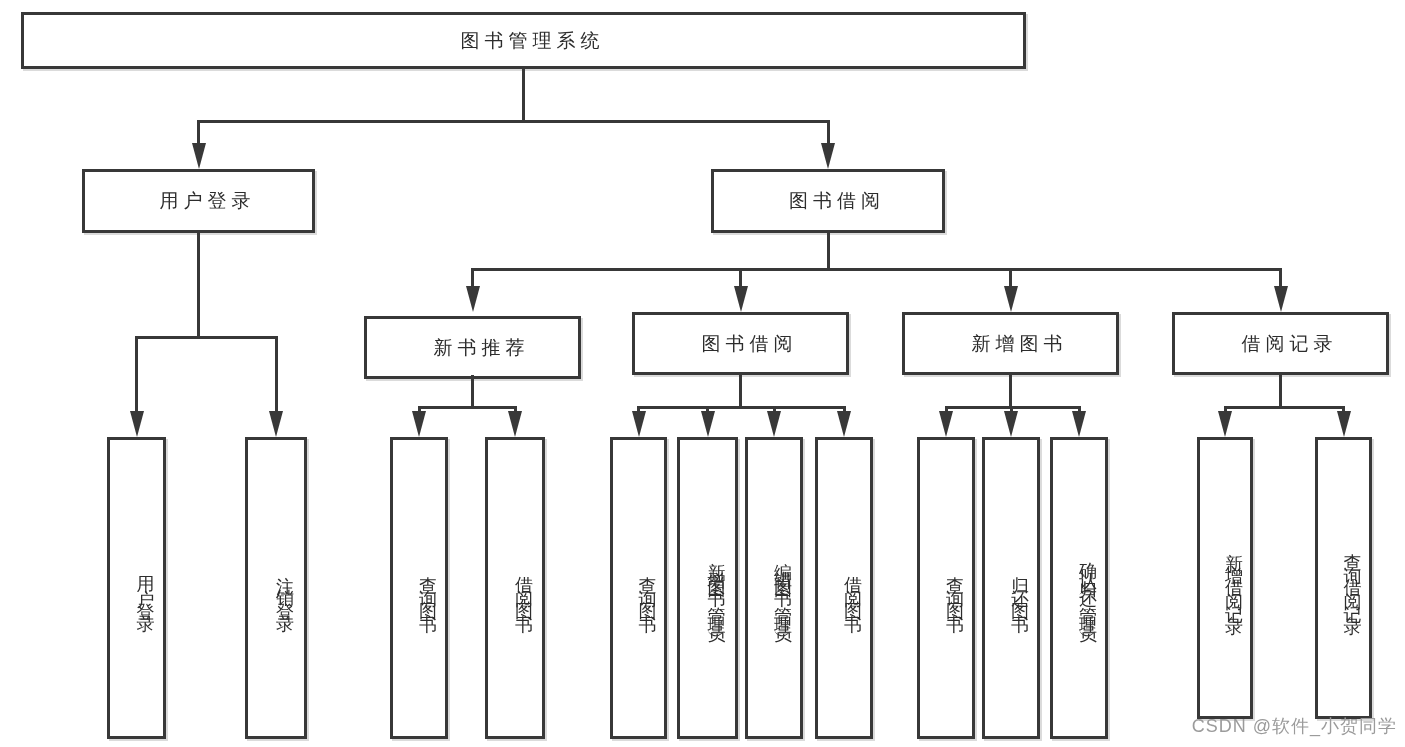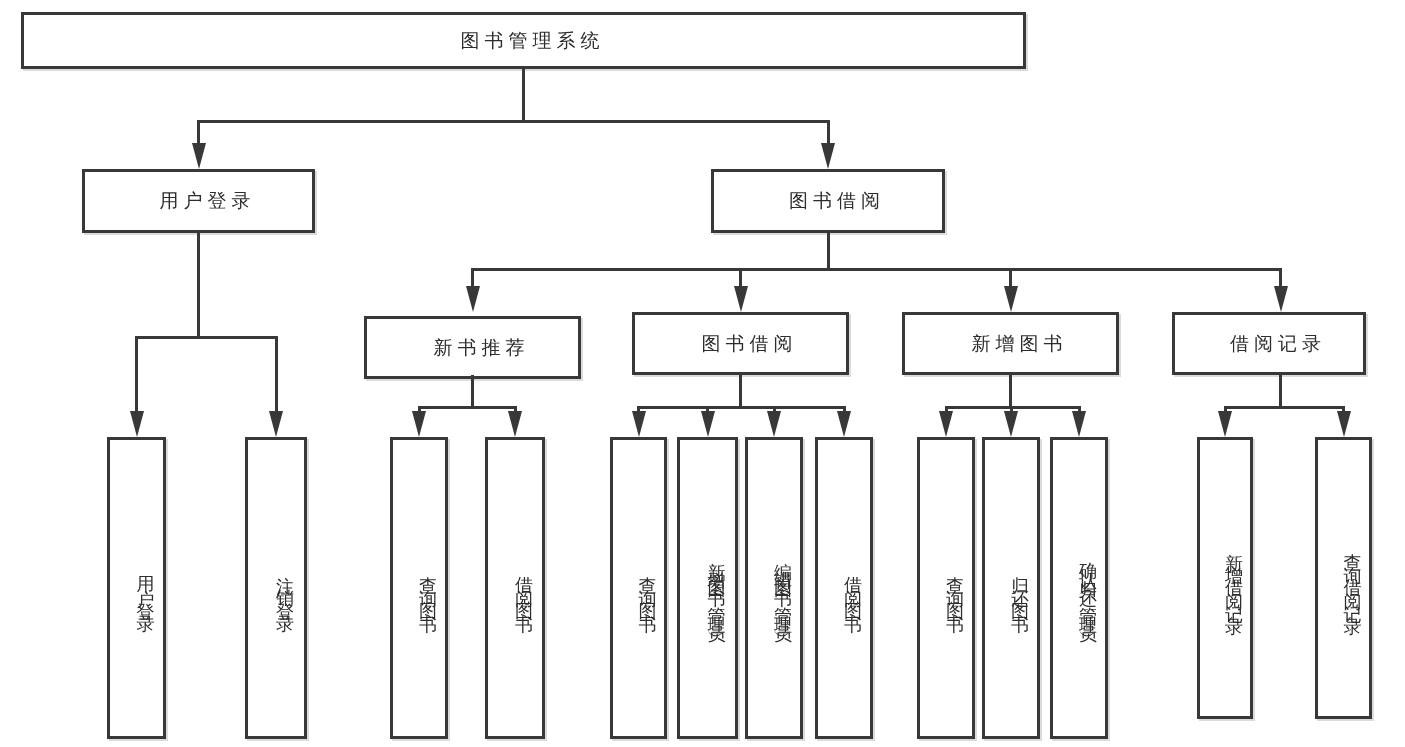--- a/index.html
+++ b/index.html
@@ -100,21 +100,21 @@
 
   <div class="box" style="left:364px;top:316px;width:217px;height:63px;">
     <span class="lbl">新书推荐</span>
   </div>
   <div class="box" style="left:632px;top:312px;width:217px;height:63px;">
     <span class="lbl">图书借阅</span>
   </div>
   <div class="box" style="left:902px;top:312px;width:217px;height:63px;">
     <span class="lbl">新增图书</span>
   </div>
-  <div class="box" style="left:1172px;top:312px;width:194px;height:63px;">
+  <div class="box" style="left:1172px;top:312px;width:217px;height:63px;">
     <span class="lbl">借阅记录</span>
   </div>
 
   <div class="vline" style="left:471px;top:375px;height:31px;"></div>
   <div class="hline" style="left:417.5px;top:406px;width:99px;"></div>
   <div class="vline" style="left:417.5px;top:406px;height:19px;"></div>
   <div class="arrowhead" style="left:412px;top:411px;"></div>
   <div class="vline" style="left:513.5px;top:406px;height:19px;"></div>
   <div class="arrowhead" style="left:508px;top:411px;"></div>
 
@@ -182,14 +182,15 @@
     <span class="lbl tight">确认归还（管理员）</span>
   </div>
 
   <div class="box vert" style="left:1197px;top:437px;width:56px;height:282px;">
     <span class="lbl">新增借阅记录</span>
   </div>
   <div class="box vert" style="left:1315px;top:437px;width:57px;height:282px;">
     <span class="lbl">查询借阅记录</span>
   </div>
 
+  <div class="watermark" style="right:8px;top:714px;">CSDN @软件_小贺同学</div>
 
 </div>
 
 </body></html>

